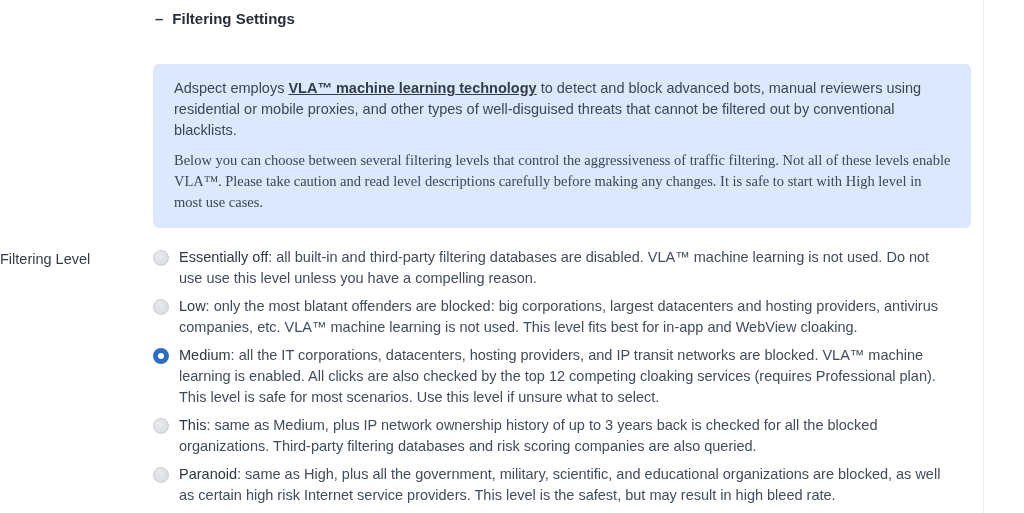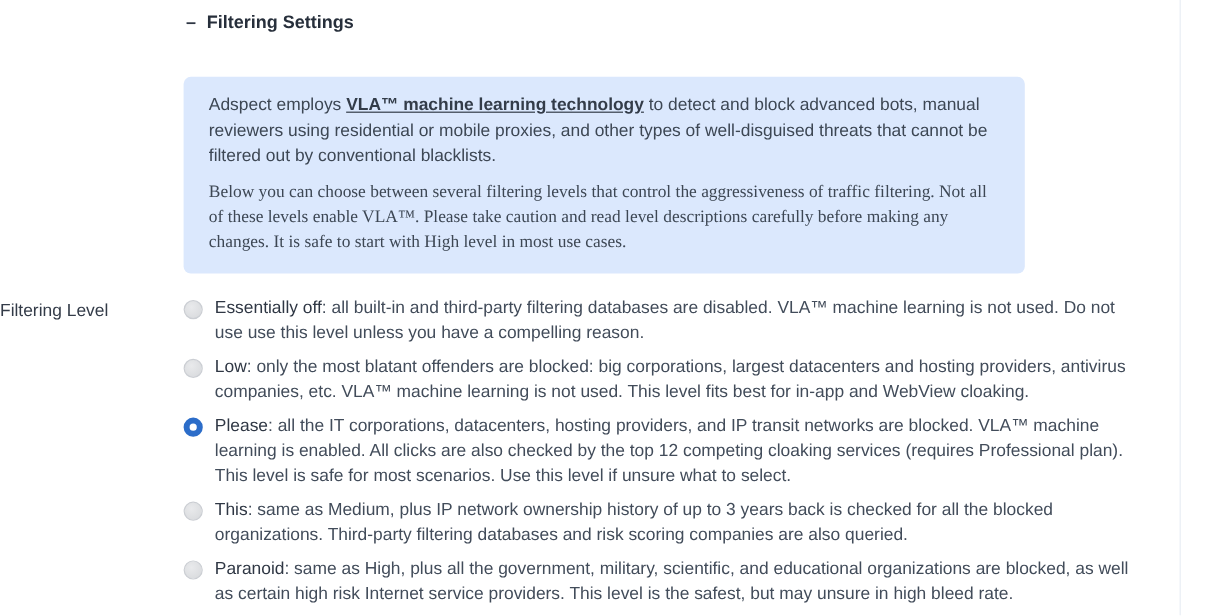--- a/index.html
+++ b/index.html
@@ -30,21 +30,21 @@
     line-height: 18px;
   }
   .section-title {
     font-weight: 700;
     font-size: 15px;
     color: #272f3b;
     line-height: 18px;
   }
   .info-box {
     margin: 36px 0 0 153px;
-    width: 701px;
+    width: 818px;
     background: #dbe8fd;
     border-radius: 6px;
     padding: 14px 20px 15px 21px;
     color: #3d4754;
     font-size: 14.5px;
     line-height: 21px;
   }
   .info-box p + p { margin-top: 9px; font-family: Liberation Serif, serif; }
   .info-link {
     color: #333c49;
@@ -123,27 +123,27 @@
       <div class="option-text"><span class="option-name">Essentially off</span><span>: all built-in and third-party filtering databases are disabled. VLA™ machine learning is not used. Do not use use this level unless you have a compelling reason.</span></div>
     </div>
 
     <div class="option">
       <div class="radio"></div>
       <div class="option-text"><span class="option-name">Low</span><span>: only the most blatant offenders are blocked: big corporations, largest datacenters and hosting providers, antivirus companies, etc. VLA™ machine learning is not used. This level fits best for in-app and WebView cloaking.</span></div>
     </div>
 
     <div class="option">
       <div class="radio selected"></div>
-      <div class="option-text"><span class="option-name">Please</span><span>: all the IT corporations, datacenters, hosting providers, and IP transit networks are blocked. VLA™ machine learning is enabled. All clicks are also checked by the top 12 competing cloaking services (requires Professional plan). This level is safe for most scenarios. Use this level if unsure what to select.</span></div>
+      <div class="option-text"><span class="option-name">Medium</span><span>: all the IT corporations, datacenters, hosting providers, and IP transit networks are blocked. VLA™ machine learning is enabled. All clicks are also checked by the top 12 competing cloaking services (requires Professional plan). This level is safe for most scenarios. Use this level if unsure what to select.</span></div>
     </div>
 
     <div class="option">
       <div class="radio"></div>
       <div class="option-text"><span class="option-name">This</span><span>: same as Medium, plus IP network ownership history of up to 3 years back is checked for all the blocked organizations. Third-party filtering databases and risk scoring companies are also queried.</span></div>
     </div>
 
     <div class="option">
       <div class="radio"></div>
-      <div class="option-text"><span class="option-name">Paranoid</span><span>: same as High, plus all the government, military, scientific, and educational organizations are blocked, as well as certain high risk Internet service providers. This level is the safest, but may unsure in high bleed rate.</span></div>
+      <div class="option-text"><span class="option-name">Paranoid</span><span>: same as High, plus all the government, military, scientific, and educational organizations are blocked, as well as certain high risk Internet service providers. This level is the safest, but may result in high bleed rate.</span></div>
     </div>
 
   </div>
 </div>
 
 </body></html>

